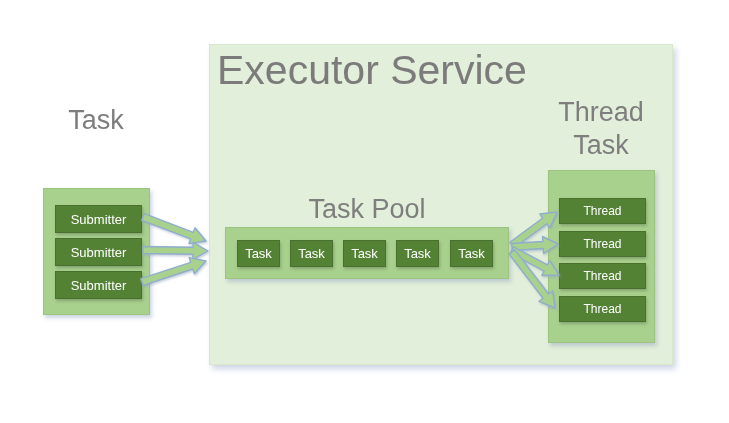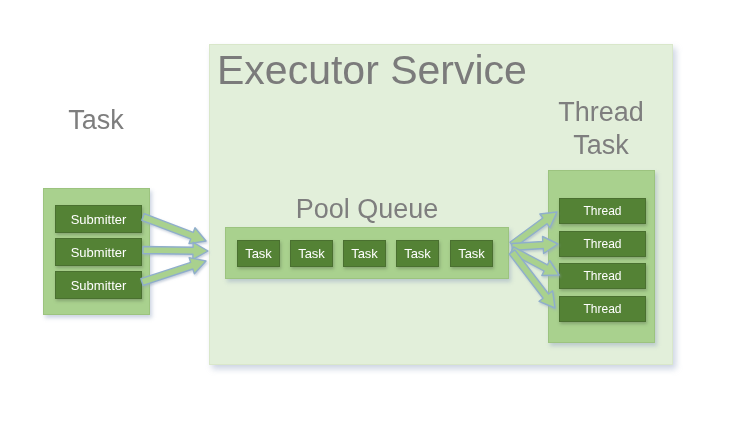--- a/index.html
+++ b/index.html
@@ -110,21 +110,21 @@
   <div class="section-label submitters-label">
     <span>Task</span>
   </div>
   <div class="group-box submitters-box">
       <div class="node">Submitter</div>
       <div class="node">Submitter</div>
       <div class="node">Submitter</div>
     </div>
 
   <div class="section-label queue-label">
-    <span>Pool Queue</span>
+    <span>Task Pool</span>
   </div>
   <div class="group-box queue-box">
       <div class="node">Task</div>
       <div class="node">Task</div>
       <div class="node">Task</div>
       <div class="node">Task</div>
       <div class="node">Task</div>
     </div>
 
   <div class="section-label threadpool-label">

